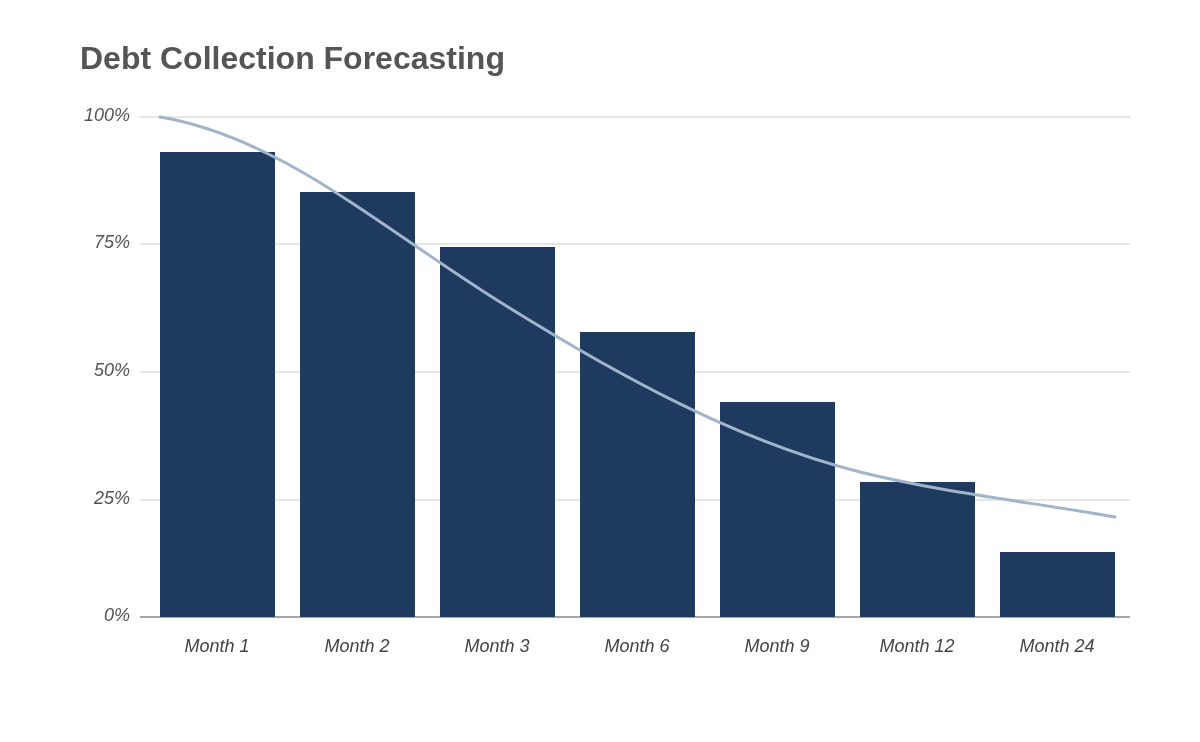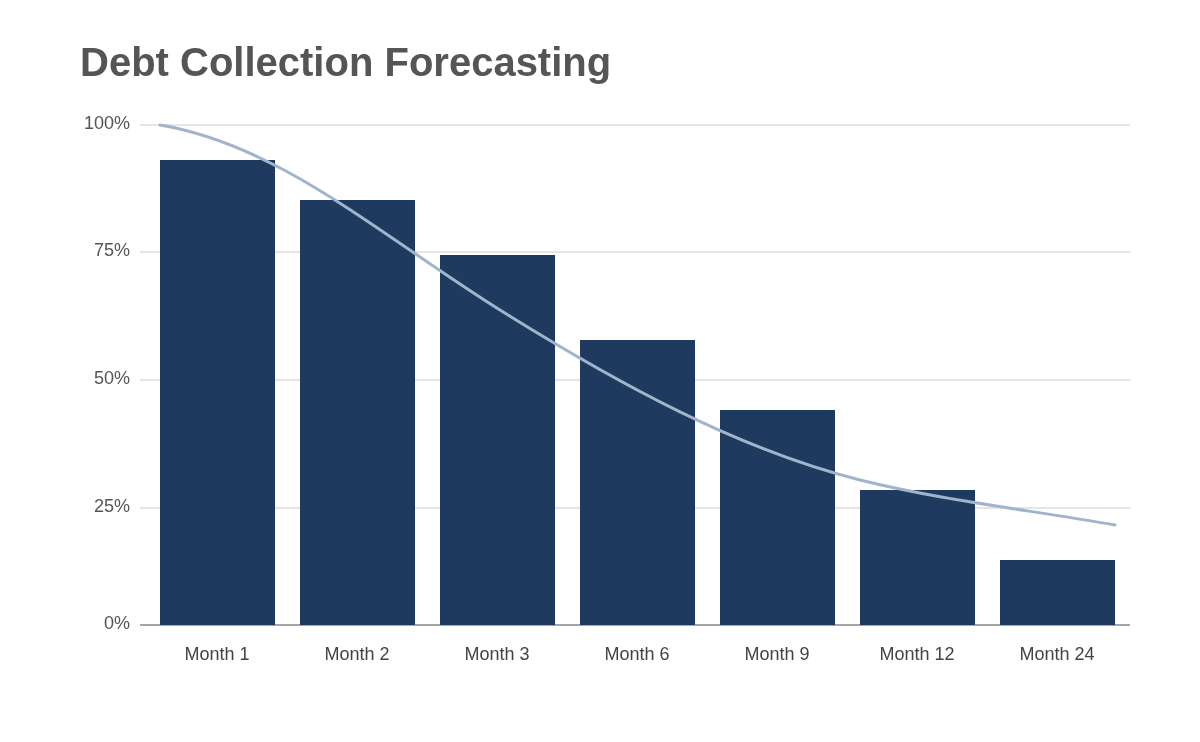--- a/index.html
+++ b/index.html
@@ -10,29 +10,30 @@
       height: 742px;
       overflow: hidden;
     }
     .chart-container {
       width: 1200px;
       height: 742px;
       padding: 40px 60px 30px 80px;
       position: relative;
     }
     .chart-title {
-      font-size: 40px;
+      font-size: 32px;
       font-weight: 700;
       color: #555555;
       margin-bottom: 30px;
     }
     .chart-area {
       position: relative;
       width: 100%;
       height: 570px;
+      font-style: italic;
     }
     svg.chart-svg {
       width: 100%;
       height: 100%;
     }
   </style>
 </head>
 <body>
 
 <div class="chart-container">

